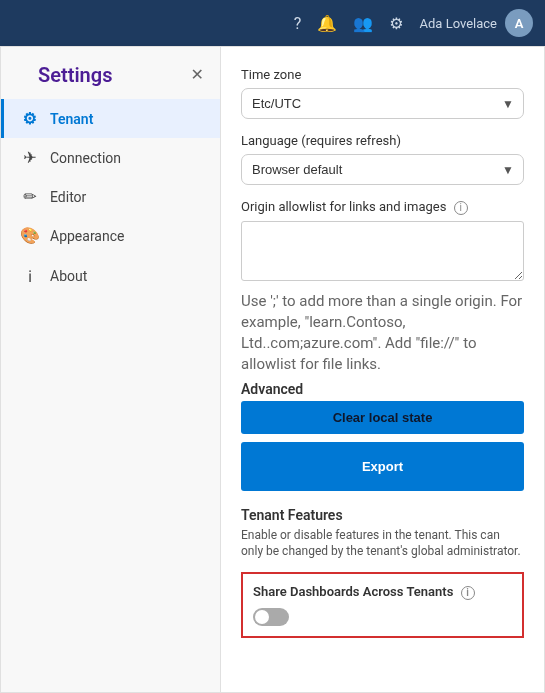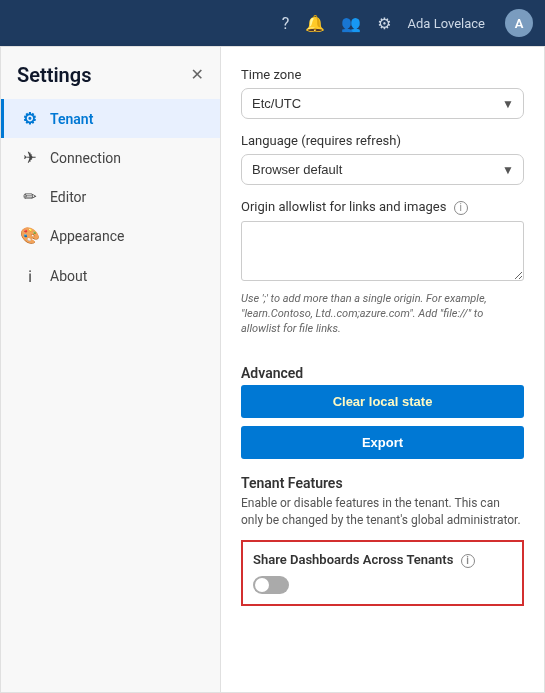--- a/index.html
+++ b/index.html
@@ -22,21 +22,21 @@
       gap: 16px;
     }
     .top-nav-icon {
       color: #cdd8e6;
       font-size: 16px;
       cursor: pointer;
     }
     .top-nav-user {
       display: flex;
       align-items: center;
-      gap: 20px;
+      gap: 8px;
       color: #cdd8e6;
       font-size: 13px;
       cursor: pointer;
     }
     .user-avatar {
       width: 28px;
       height: 28px;
       border-radius: 50%;
       background: #7a9cbf;
       display: flex;
@@ -66,21 +66,22 @@
     }
     .settings-title-row {
       display: flex;
       align-items: center;
       justify-content: space-between;
       padding: 16px 16px 8px 16px;
     }
     .settings-title {
       font-size: 20px;
       font-weight: 600;
-      color: #0f172a;
+      color: #4c1d95;
+      margin-left: 21px;
     }
     .close-btn {
       color: #666;
       font-size: 16px;
       cursor: pointer;
       line-height: 1;
     }
     .sidebar-nav {
       list-style: none;
       margin-top: 4px;
@@ -165,65 +166,64 @@
       height: 60px;
       border: 1px solid #ccc;
       border-radius: 3px;
       padding: 6px 10px;
       font-size: 13px;
       resize: vertical;
       color: #333;
       margin-bottom: 6px;
     }
     .help-text {
-      font-size: 11px;
+      font-size: 15px;
       color: #666;
-      margin-bottom: 28px;
+      margin-bottom: 6px;
       line-height: 1.4;
-      font-style: italic;
     }
 
     .section-heading {
       font-size: 14px;
       font-weight: 600;
       color: #333;
       margin-bottom: 4px;
     }
     .section-desc {
       font-size: 12px;
       color: #555;
       margin-bottom: 12px;
       line-height: 1.4;
     }
 
     .btn-full {
       width: 100%;
       background: #0078d4;
-      color: #fef9c3;
+      color: #0f172a;
       border: none;
       border-radius: 3px;
       padding: 9px;
       font-size: 13px;
       font-weight: 600;
       cursor: pointer;
       margin-bottom: 8px;
     }
 
     .btn-row {
       display: flex;
       gap: 8px;
       margin-bottom: 16px;
     }
     .btn-half {
       flex: 1;
       background: #0078d4;
       color: white;
       border: none;
       border-radius: 3px;
-      padding: 9px;
+      padding: 17px;
       font-size: 13px;
       font-weight: 600;
       cursor: pointer;
     }
 
     .tenant-section {
       border: 2px solid #d32f2f;
       border-radius: 0;
       padding: 10px;
     }

